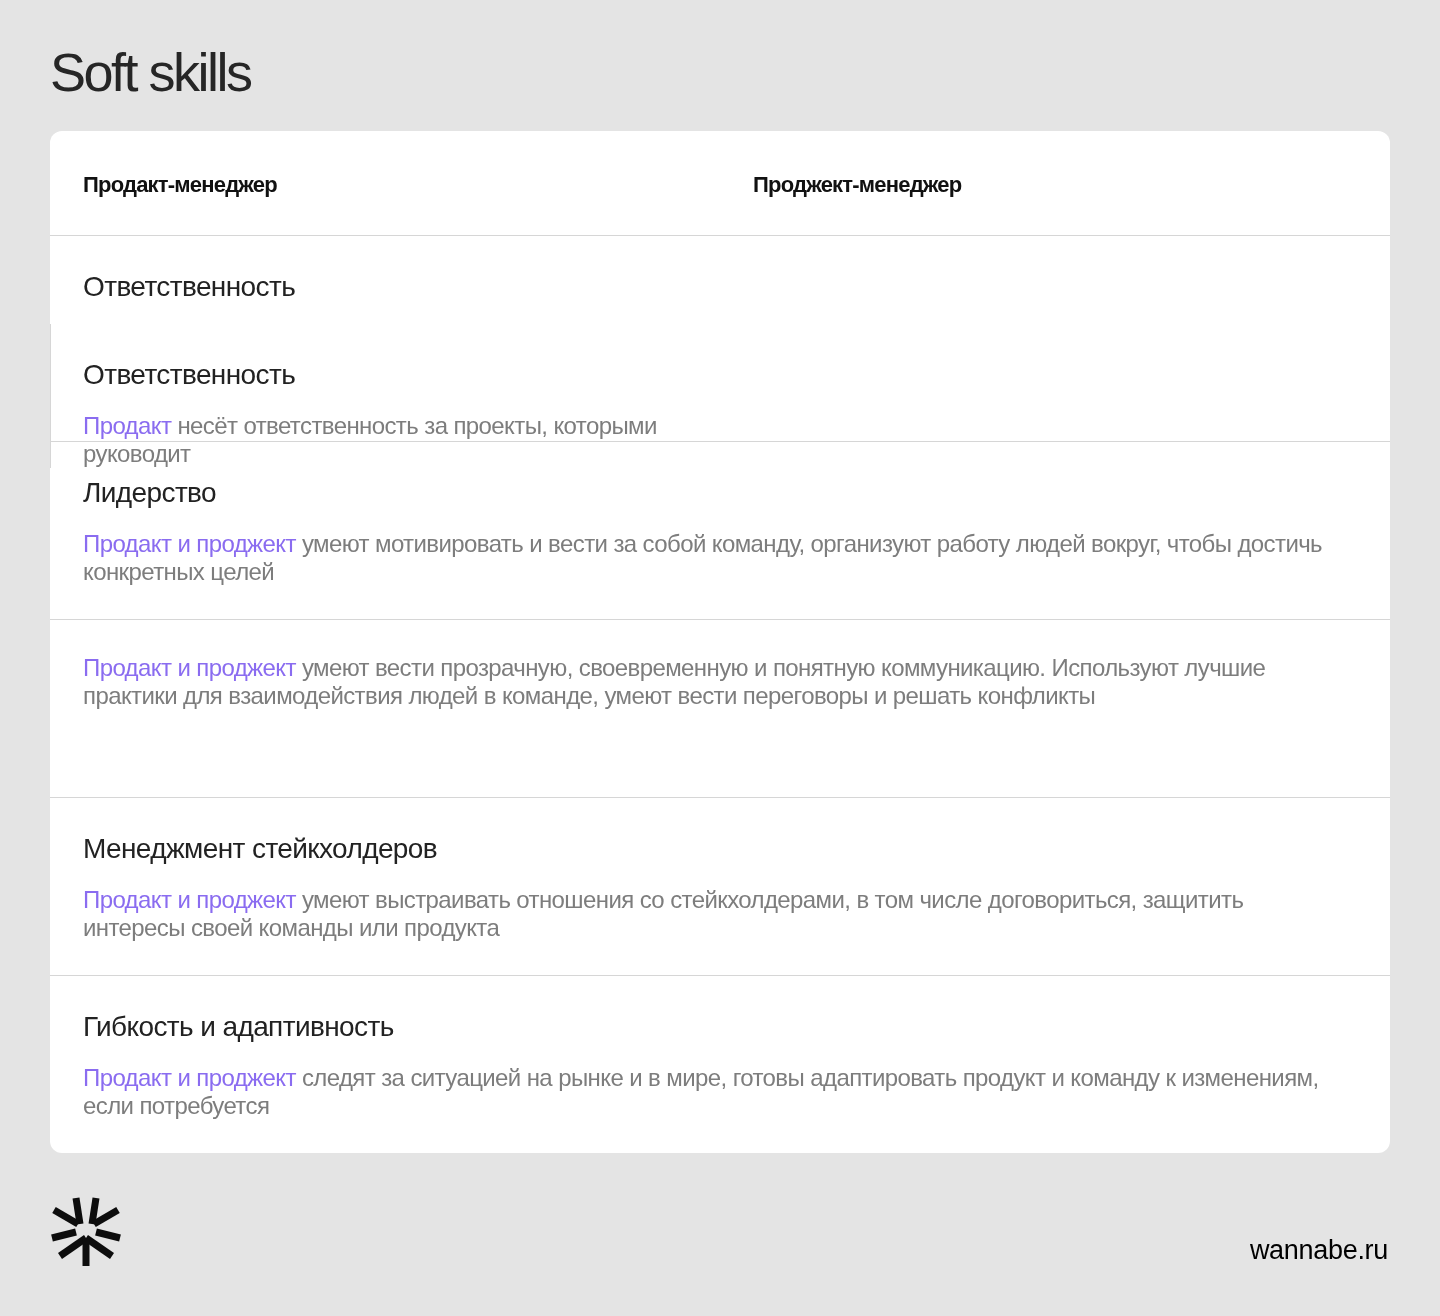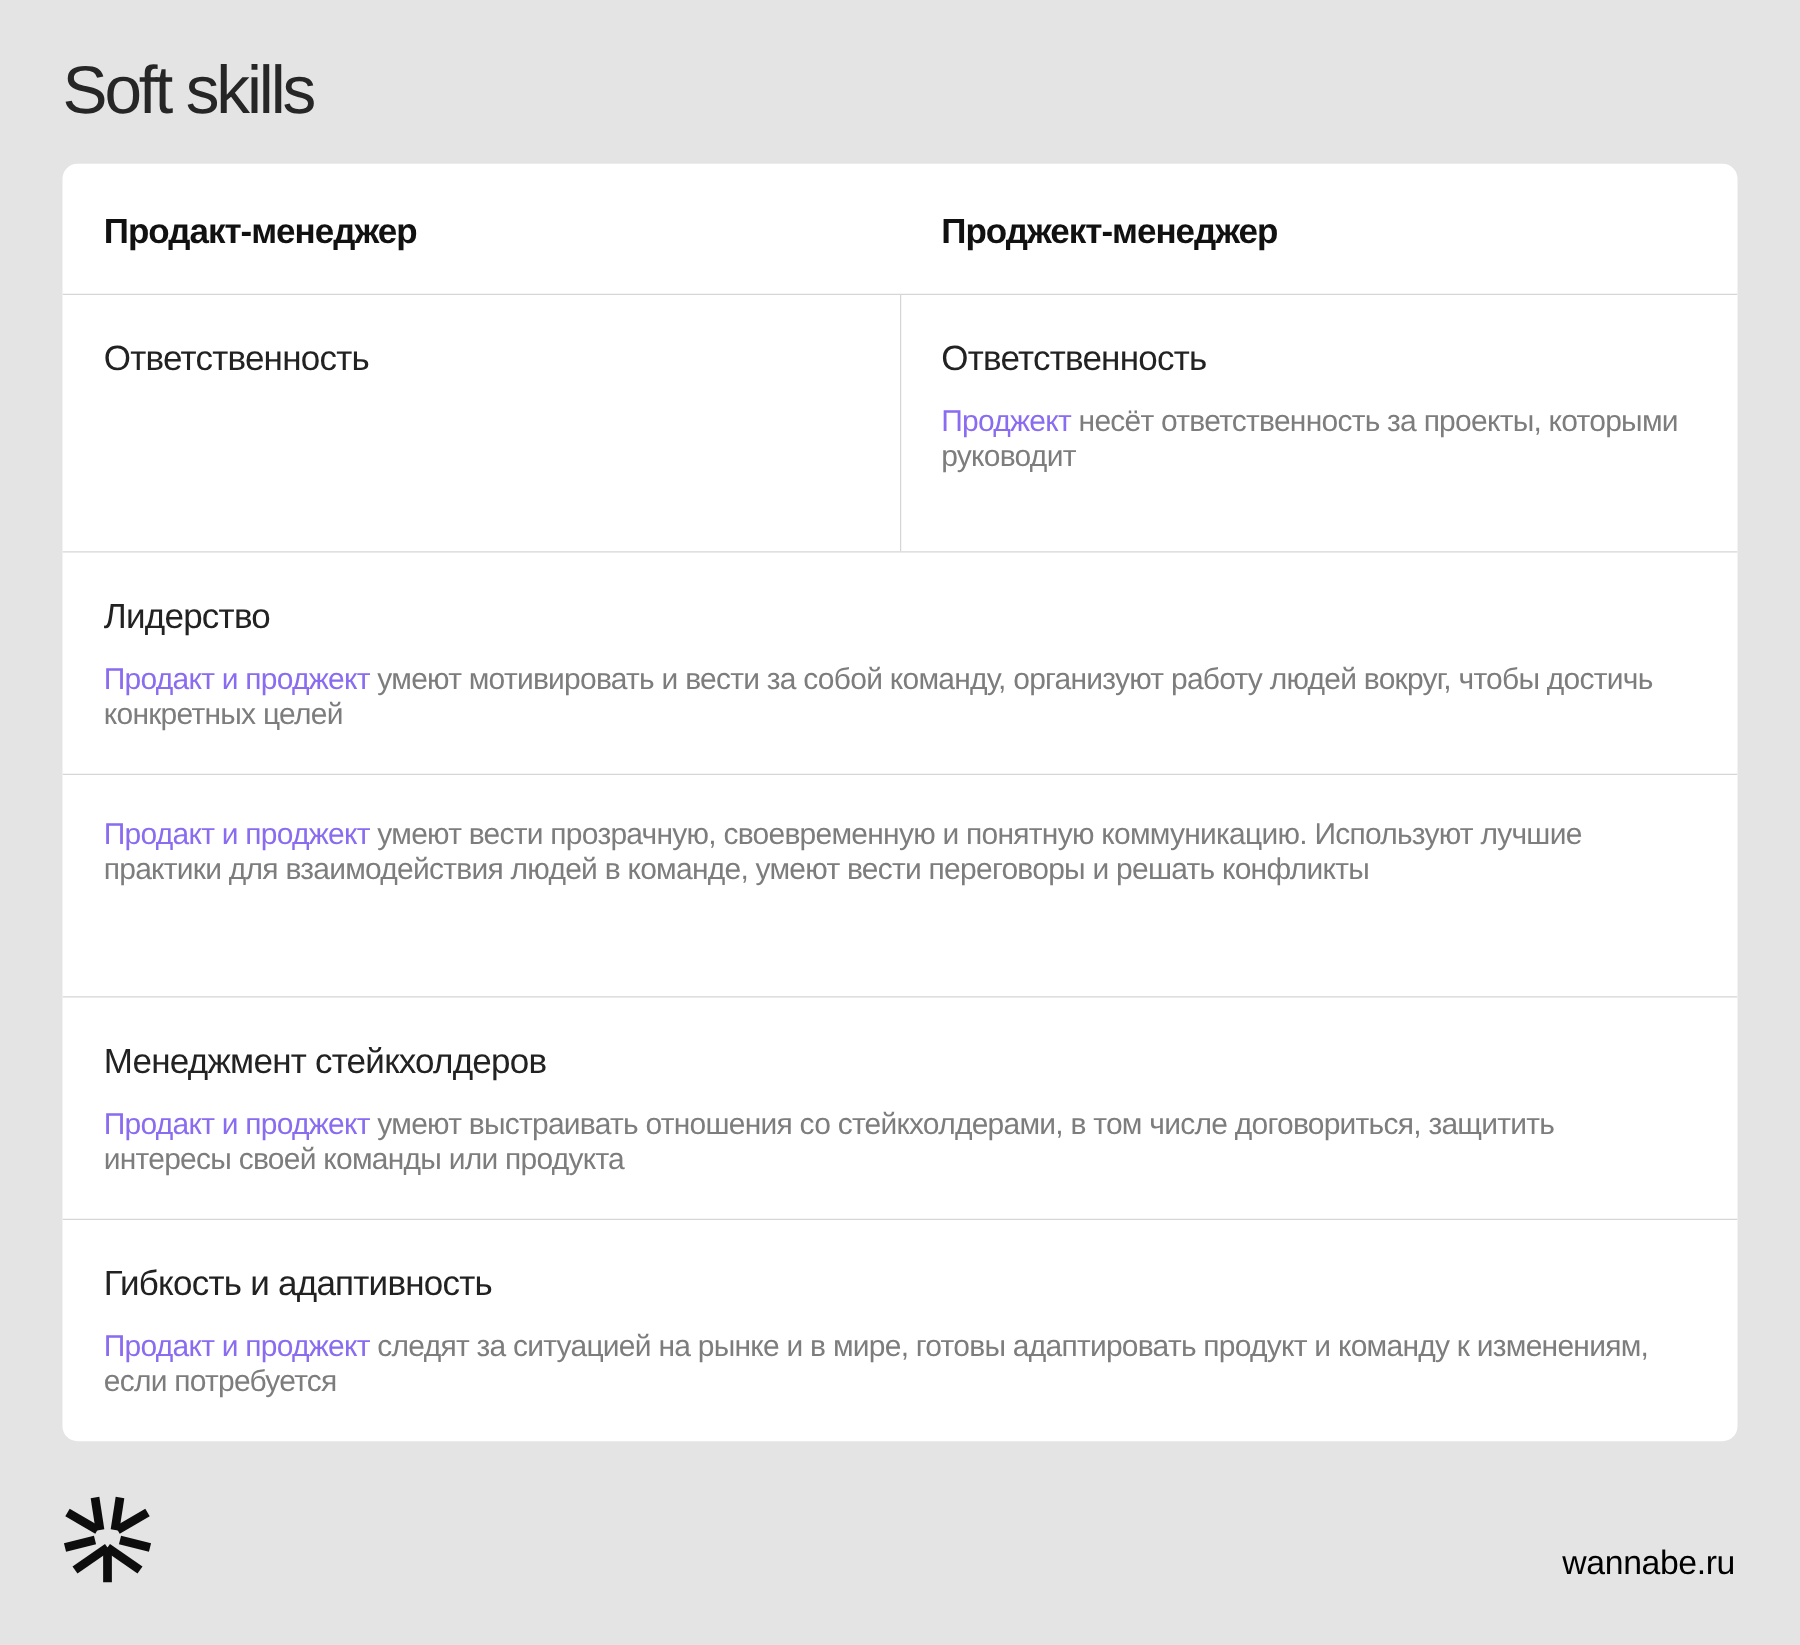--- a/index.html
+++ b/index.html
@@ -32,30 +32,31 @@
     }
     .head-row {
       display: flex;
       height: 105px;
       border-bottom: 1px solid #d6d6d6;
     }
     .head-cell {
       width: 670px;
       padding-left: 33px;
       padding-top: 34px;
-      font-size: 28px;
+      font-size: 22px;
       font-weight: 700;
       color: #111111;
       letter-spacing: -0.8px;
       line-height: 40px;
     }
     .split-row {
       display: flex;
       height: 206px;
       border-bottom: 1px solid #d6d6d6;
+      flex-direction: column;
     }
     .split-cell {
       width: 670px;
       padding: 34px 33px 0 33px;
     }
     .split-cell + .split-cell {
       border-left: 1px solid #d6d6d6;
       padding-left: 32px;
     }
     .full-row {
@@ -105,21 +106,21 @@
     <div class="head-cell">Продакт-менеджер</div>
     <div class="head-cell">Проджект-менеджер</div>
   </div>
 
   <div class="split-row">
     <div class="split-cell">
       <div class="section-title">Ответственность</div>
     </div>
     <div class="split-cell">
       <div class="section-title">Ответственность</div>
-      <div class="section-text"><span class="accent">Проджект</span><span> несёт ответственность за проекты, которыми руководит</span></div>
+      <div class="section-text"><span class="accent">Продакт</span><span> несёт ответственность за проекты, которыми руководит</span></div>
     </div>
   </div>
 
   <div class="full-row">
     <div class="section-title">Лидерство</div>
     <div class="section-text"><span class="accent">Продакт и проджект</span><span> умеют мотивировать и вести за собой команду, организуют работу людей вокруг, чтобы достичь конкретных целей</span></div>
   </div>
 
   <div class="full-row">
     <div class="section-text"><span class="accent">Продакт и проджект</span><span> умеют вести прозрачную, своевременную и понятную коммуникацию. Используют лучшие практики для взаимодействия людей в команде, умеют вести переговоры и решать конфликты</span></div>

